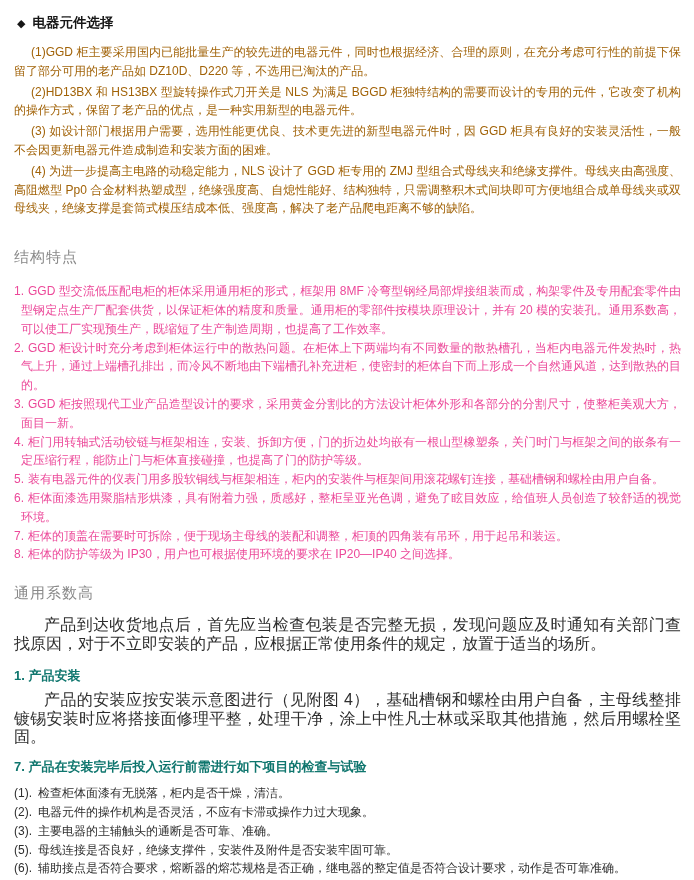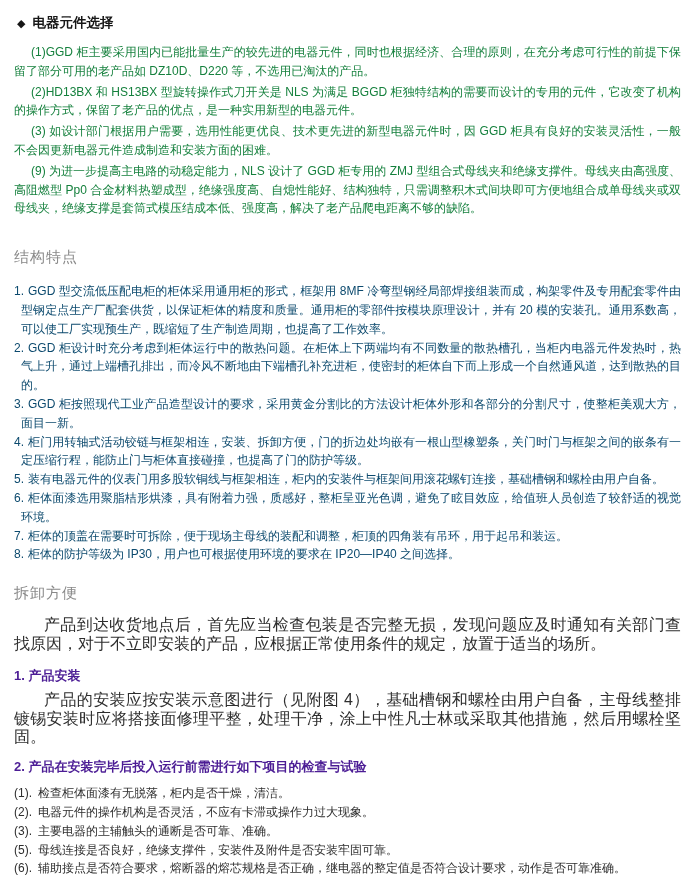--- a/index.html
+++ b/index.html
@@ -26,56 +26,56 @@
     margin-right: 7px;
     color: #161616;
   }
   .s1-paras { margin-top: 11px; }
   .para {
     margin: 0 0 2px 0;
     font-size: 12px;
     line-height: 18.8px;
     text-align: justify;
     text-indent: 17px;
-    color: #15803d;
+    color: #a16207;
   }
   .sec-h {
     font-size: 15px;
     line-height: 26px;
     font-weight: 400;
     color: #898989;
     letter-spacing: 1px;
     margin: 0;
   }
   .sec-h.structure { margin: 26px 0 12px 0; }
   .sec-h.install   { margin: 16px 0 10px 0; }
   .num-list { }
   .li {
     margin: 0;
     font-size: 12px;
     line-height: 18.8px;
     text-align: justify;
     padding-left: 7px;
     text-indent: -7px;
-    color: #0c4a6e;
+    color: #ec4899;
   }
   .li-num { margin-right: 4px; }
   .intro {
     margin: 0;
     font-size: 16px;
     line-height: 18.8px;
     text-align: justify;
     text-indent: 30px;
     color: #2e2e2e;
   }
   .sub-h {
     font-size: 13px;
     line-height: 19px;
     font-weight: 700;
-    color: #4c1d95;
+    color: #0f766e;
   }
   .sub-h.first  { margin: 12px 0 6px 0; }
   .sub-h.second { margin: 10px 0 8px 0; }
   .check {
     margin: 0;
     font-size: 12px;
     line-height: 18.8px;
     text-align: justify;
     color: #2e2e2e;
   }
@@ -90,44 +90,44 @@
 <div class="page">
 
   <div class="doc-title">
     <span class="bullet">◆</span><span>电器元件选择</span>
   </div>
 
   <div class="s1-paras">
     <p class="para">(1)GGD 柜主要采用国内已能批量生产的较先进的电器元件，同时也根据经济、合理的原则，在充分考虑可行性的前提下保留了部分可用的老产品如 DZ10D、D220 等，不选用已淘汰的产品。</p>
     <p class="para">(2)HD13BX 和 HS13BX 型旋转操作式刀开关是 NLS 为满足 BGGD 柜独特结构的需要而设计的专用的元件，它改变了机构的操作方式，保留了老产品的优点，是一种实用新型的电器元件。</p>
     <p class="para">(3) 如设计部门根据用户需要，选用性能更优良、技术更先进的新型电器元件时，因 GGD 柜具有良好的安装灵活性，一般不会因更新电器元件造成制造和安装方面的困难。</p>
-    <p class="para">(9) 为进一步提高主电路的动稳定能力，NLS 设计了 GGD 柜专用的 ZMJ 型组合式母线夹和绝缘支撑件。母线夹由高强度、高阻燃型 Pp0 合金材料热塑成型，绝缘强度高、自熄性能好、结构独特，只需调整积木式间块即可方便地组合成单母线夹或双母线夹，绝缘支撑是套筒式模压结成本低、强度高，解决了老产品爬电距离不够的缺陷。</p>
+    <p class="para">(4) 为进一步提高主电路的动稳定能力，NLS 设计了 GGD 柜专用的 ZMJ 型组合式母线夹和绝缘支撑件。母线夹由高强度、高阻燃型 Pp0 合金材料热塑成型，绝缘强度高、自熄性能好、结构独特，只需调整积木式间块即可方便地组合成单母线夹或双母线夹，绝缘支撑是套筒式模压结成本低、强度高，解决了老产品爬电距离不够的缺陷。</p>
   </div>
 
   <h2 class="sec-h structure">结构特点</h2>
 
   <div class="num-list">
     <p class="li"><span class="li-num">1.</span><span>GGD 型交流低压配电柜的柜体采用通用柜的形式，框架用 8MF 冷弯型钢经局部焊接组装而成，构架零件及专用配套零件由型钢定点生产厂配套供货，以保证柜体的精度和质量。通用柜的零部件按模块原理设计，并有 20 模的安装孔。通用系数高，可以使工厂实现预生产，既缩短了生产制造周期，也提高了工作效率。</span></p>
     <p class="li"><span class="li-num">2.</span><span>GGD 柜设计时充分考虑到柜体运行中的散热问题。在柜体上下两端均有不同数量的散热槽孔，当柜内电器元件发热时，热气上升，通过上端槽孔排出，而冷风不断地由下端槽孔补充进柜，使密封的柜体自下而上形成一个自然通风道，达到散热的目的。</span></p>
     <p class="li"><span class="li-num">3.</span><span>GGD 柜按照现代工业产品造型设计的要求，采用黄金分割比的方法设计柜体外形和各部分的分割尺寸，使整柜美观大方，面目一新。</span></p>
     <p class="li"><span class="li-num">4.</span><span>柜门用转轴式活动铰链与框架相连，安装、拆卸方便，门的折边处均嵌有一根山型橡塑条，关门时门与框架之间的嵌条有一定压缩行程，能防止门与柜体直接碰撞，也提高了门的防护等级。</span></p>
     <p class="li"><span class="li-num">5.</span><span>装有电器元件的仪表门用多股软铜线与框架相连，柜内的安装件与框架间用滚花螺钉连接，基础槽钢和螺栓由用户自备。</span></p>
     <p class="li"><span class="li-num">6.</span><span>柜体面漆选用聚脂桔形烘漆，具有附着力强，质感好，整柜呈亚光色调，避免了眩目效应，给值班人员创造了较舒适的视觉环境。</span></p>
     <p class="li"><span class="li-num">7.</span><span>柜体的顶盖在需要时可拆除，便于现场主母线的装配和调整，柜顶的四角装有吊环，用于起吊和装运。</span></p>
     <p class="li"><span class="li-num">8.</span><span>柜体的防护等级为 IP30，用户也可根据使用环境的要求在 IP20—IP40 之间选择。</span></p>
   </div>
 
-  <h2 class="sec-h install">拆卸方便</h2>
+  <h2 class="sec-h install">通用系数高</h2>
 
   <p class="intro">产品到达收货地点后，首先应当检查包装是否完整无损，发现问题应及时通知有关部门查找原因，对于不立即安装的产品，应根据正常使用条件的规定，放置于适当的场所。</p>
 
   <div class="sub-h first">1. 产品安装</div>
   <p class="intro">产品的安装应按安装示意图进行（见附图 4），基础槽钢和螺栓由用户自备，主母线整排镀锡安装时应将搭接面修理平整，处理干净，涂上中性凡士林或采取其他措施，然后用螺栓坚固。</p>
 
-  <div class="sub-h second">2. 产品在安装完毕后投入运行前需进行如下项目的检查与试验</div>
+  <div class="sub-h second">7. 产品在安装完毕后投入运行前需进行如下项目的检查与试验</div>
 
   <div>
     <p class="check"><span class="check-num">(1).</span><span>检查柜体面漆有无脱落，柜内是否干燥，清洁。</span></p>
     <p class="check"><span class="check-num">(2).</span><span>电器元件的操作机构是否灵活，不应有卡滞或操作力过大现象。</span></p>
     <p class="check"><span class="check-num">(3).</span><span>主要电器的主辅触头的通断是否可靠、准确。</span></p>
     <p class="check"><span class="check-num">(5).</span><span>母线连接是否良好，绝缘支撑件，安装件及附件是否安装牢固可靠。</span></p>
     <p class="check"><span class="check-num">(6).</span><span>辅助接点是否符合要求，熔断器的熔芯规格是否正确，继电器的整定值是否符合设计要求，动作是否可靠准确。</span></p>
     <p class="check"><span class="check-num">(7).</span></p>
 
   </div>

